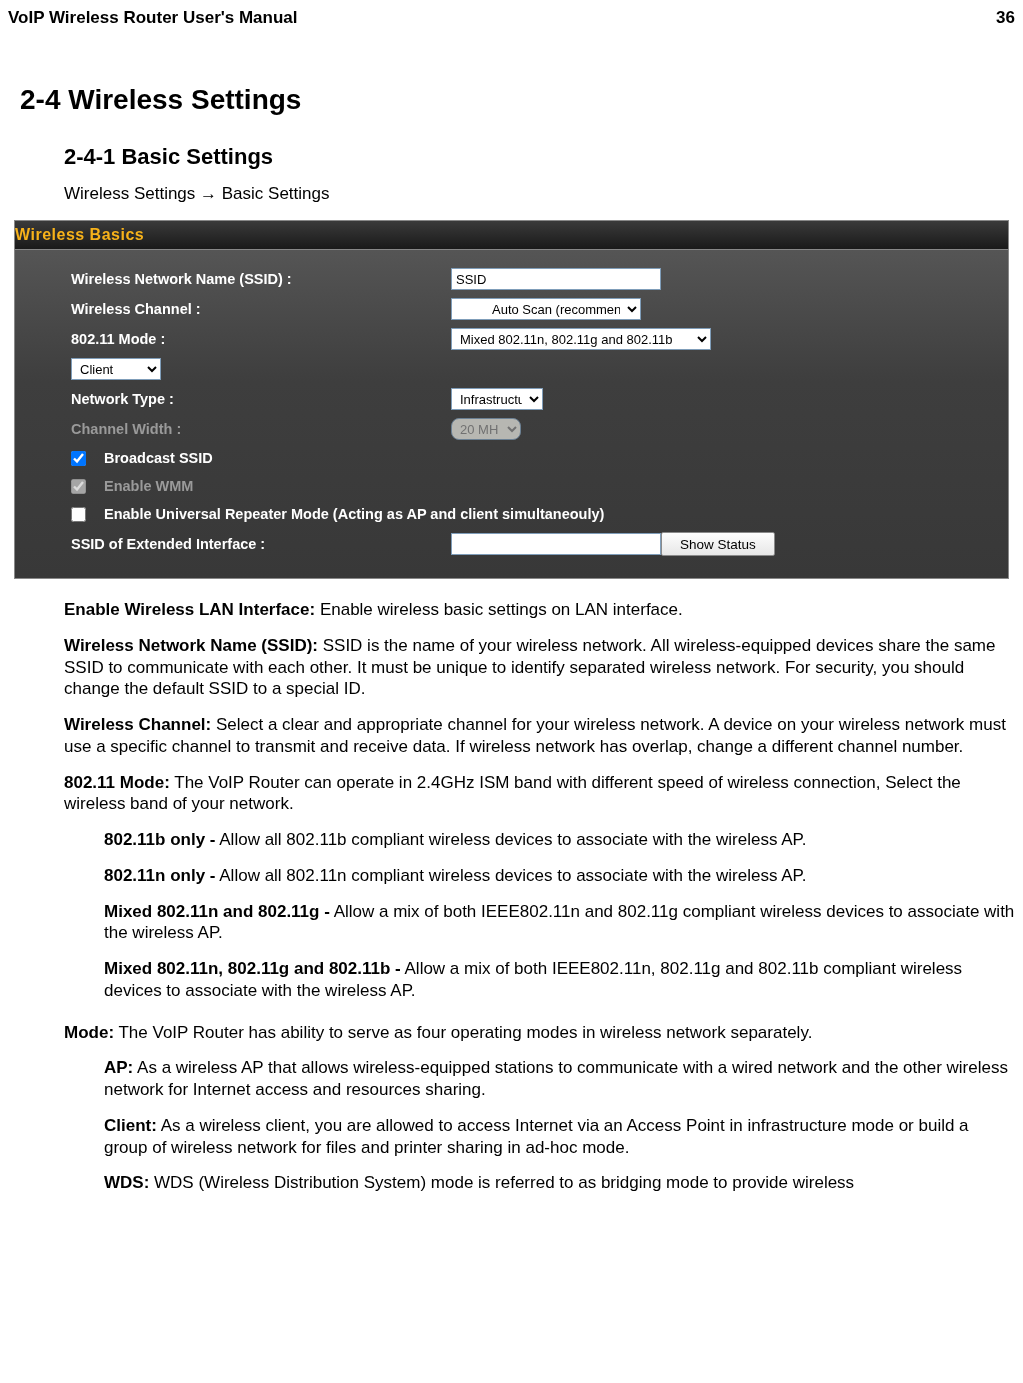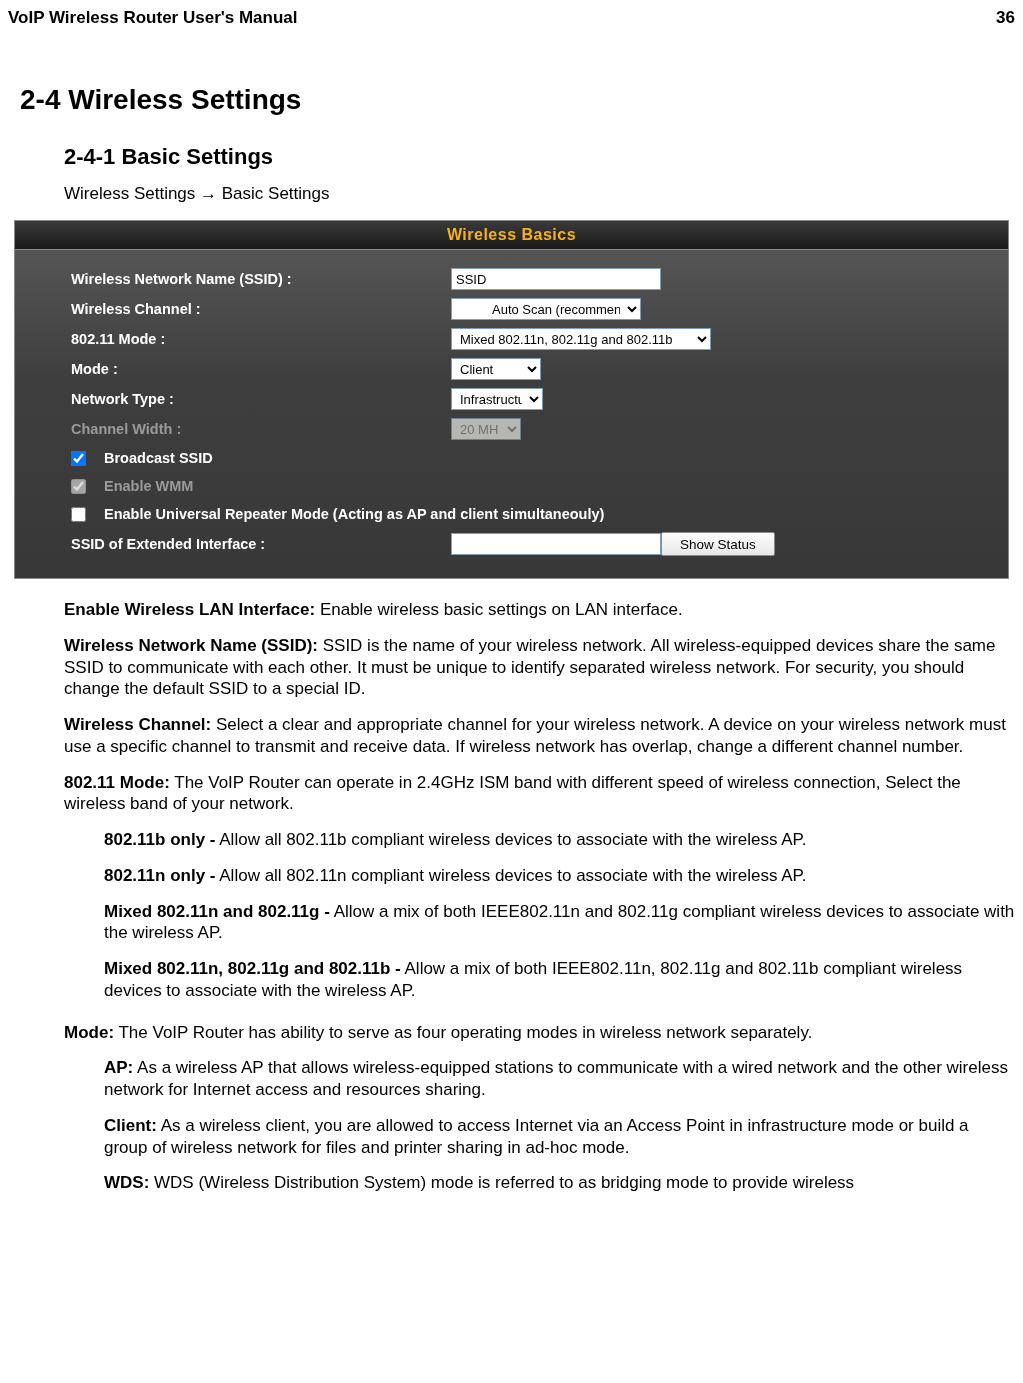--- a/index.html
+++ b/index.html
@@ -36,22 +36,21 @@
   .panel {
     border: 1px solid #888;
     margin: 0 6px 12px 6px;
     background: #fefefe;
   }
   .panel-title {
     background: linear-gradient(#3a3a3a, #1a1a1a);
     color: #f7b21a;
     font-weight: bold;
     font-size: 16px;
-    text-align: center;
-    padding: 5px 15px;
+    padding: 5px 0;
     letter-spacing: 0.5px;
     border-bottom: 1px solid #888;
   }
   .panel-body {
     background: linear-gradient(#555555, #3e3e3e 40%, #383838);
     padding: 14px 0 18px 0;
   }
   .form-row {
     display: flex;
     align-items: center;
@@ -79,21 +78,21 @@
     background: #fff;
     height: 22px;
   }
   input[type=text].fld { width: 210px; }
   select.fld { appearance: auto; }
   select.fld.w1 { width: 190px; padding-left: 36px; }
   select.fld.w2 { width: 260px; }
   select.fld.w3 { width: 90px; }
   select.fld.w4 { width: 92px; }
   select.fld.w5 { width: 70px; }
-  select.fld[disabled], input.fld[disabled] { background: #ebebe4; color: #888; }
+  select.fld[disabled], input.fld[disabled] { background: #ebebe4; color: #888; border-radius: 8px; }
   .btn {
     background: linear-gradient(#fdfdfd,#e7e7e7);
     border: 1px solid #8a8a8a;
     border-radius: 2px;
     font-size: 13.5px;
     padding: 2px 18px;
     height: 24px;
     cursor: pointer;
   }
   .para {
@@ -132,21 +131,20 @@
       <span class="form-label">Wireless Channel :</span>
       <select class="fld w1"><option>Auto Scan (recommended)</option></select>
     </div>
 
     <div class="form-row">
       <span class="form-label">802.11 Mode :</span>
       <select class="fld w2"><option>Mixed 802.11n, 802.11g and 802.11b</option></select>
     </div>
 
     <div class="form-row">
-      <span class="form-label">Mode :</span>
       <select class="fld w3"><option>Client</option></select>
     </div>
 
     <div class="form-row">
       <span class="form-label">Network Type :</span>
       <select class="fld w4"><option>Infrastructure</option></select>
     </div>
 
     <div class="form-row">
       <span class="form-label disabled-label">Channel Width :</span>

